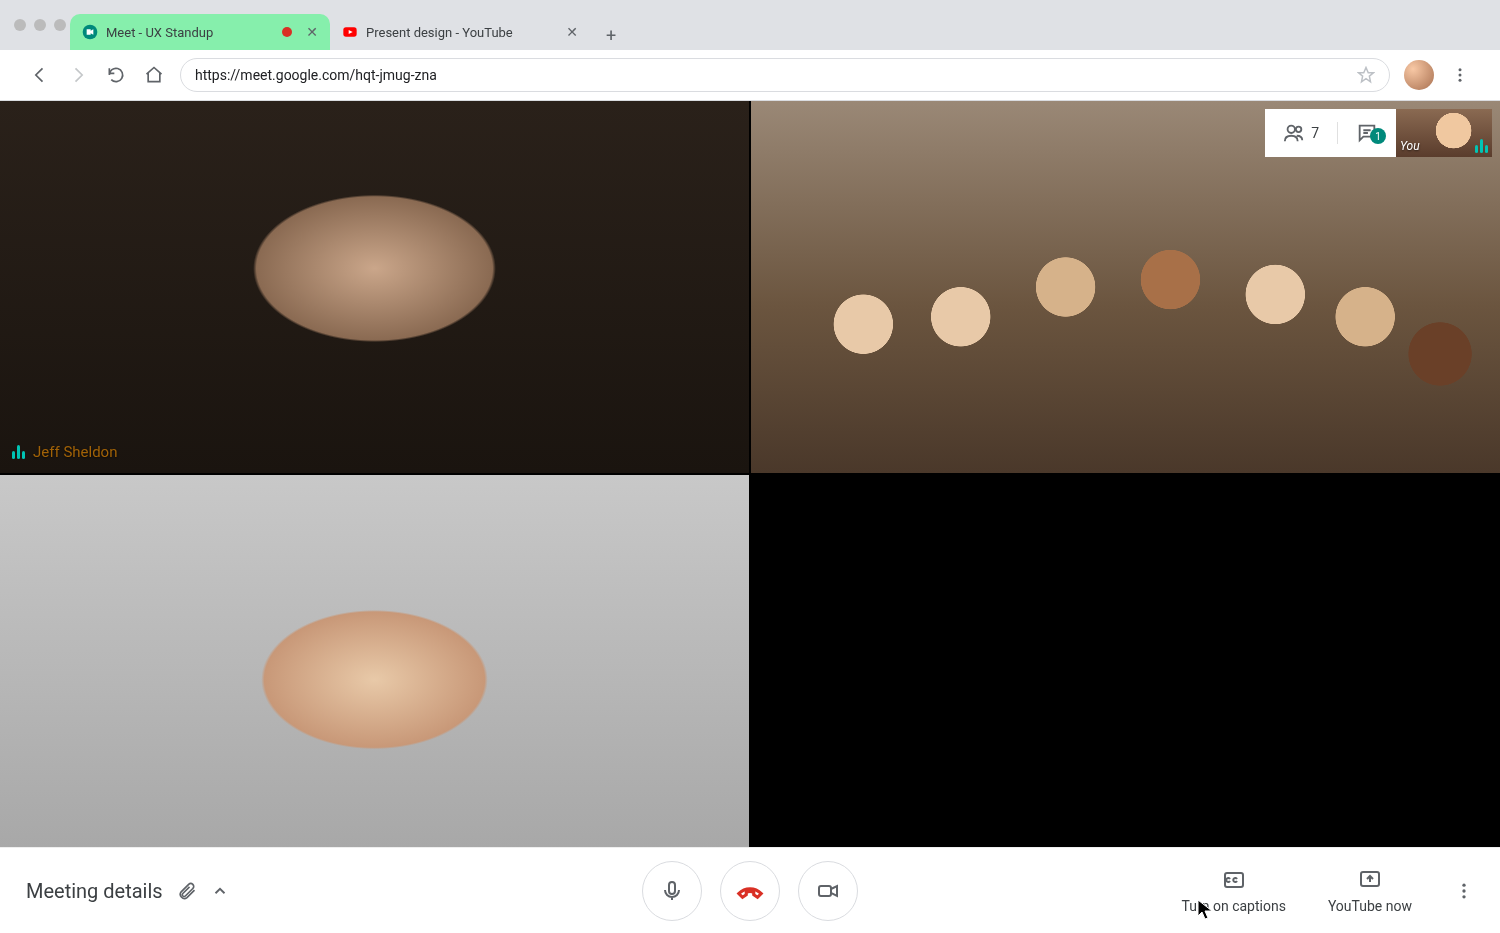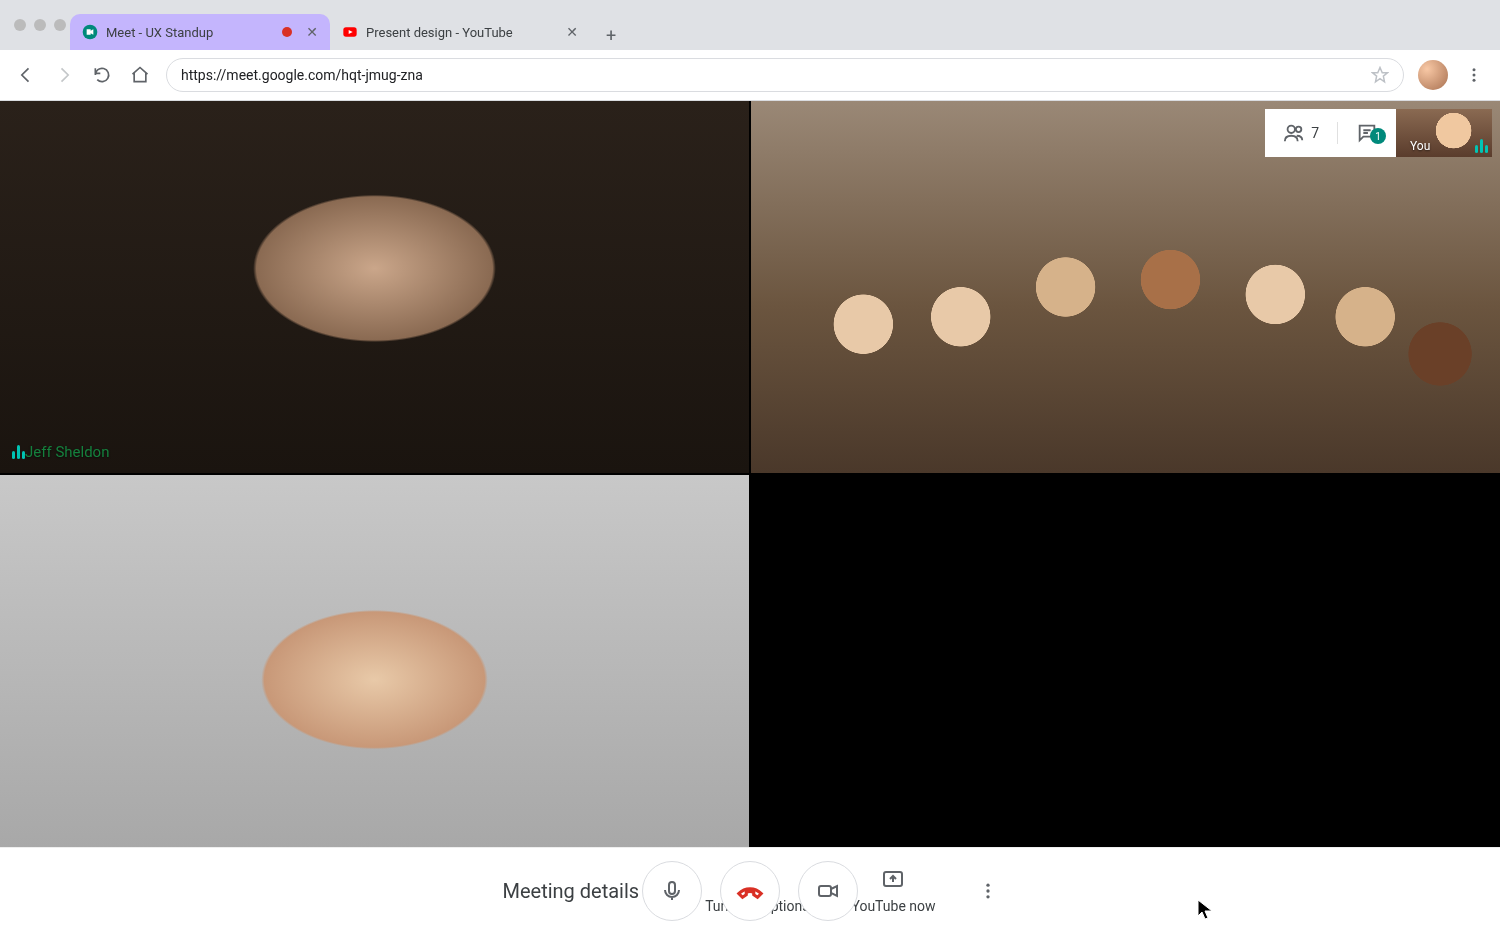--- a/index.html
+++ b/index.html
@@ -4,40 +4,40 @@
 <style>
 * { box-sizing: border-box; margin: 0; padding: 0; font-family: -apple-system, BlinkMacSystemFont, "Segoe UI", Roboto, Arial, sans-serif; }
 body { width: 1500px; height: 933px; overflow: hidden; background: #fff; display: flex; flex-direction: column; }
 
 
 .chrome { background: #dfe1e5; display: flex; flex-direction: column; }
 .traffic { display: flex; align-items: center; gap: 8px; padding: 10px 14px 0 14px; height: 40px; }
 .dot { width: 12px; height: 12px; border-radius: 50%; background: #bbb; }
 .tabs-row { display: flex; align-items: flex-end; margin-left: 70px; margin-top: -30px; height: 40px; }
 .tab { display: flex; align-items: center; gap: 8px; padding: 0 12px; height: 36px; min-width: 260px; border-radius: 10px 10px 0 0; font-size: 13px; color: #3c4043; position: relative; }
-.tab.active { background: #c4b5fd; }
+.tab.active { background: #86efac; }
 .tab .favicon { width: 16px; height: 16px; display:inline-flex; align-items:center; justify-content:center; }
 .tab .title { flex: 1; white-space: nowrap; overflow: hidden; text-overflow: ellipsis; }
 .tab .close { color:#5f6368; font-size:14px; cursor:pointer; }
 .tab .rec { width:10px; height:10px; border-radius:50%; background:#d93025; margin-right:6px; }
 .newtab { width: 30px; height: 30px; display:flex; align-items:center; justify-content:center; color:#5f6368; font-size:18px; cursor:pointer; margin-left:6px; }
 
-.addr-row { background:#fff; display:flex; align-items:center; gap:14px; padding:8px 14px; border-bottom:1px solid #dadce0; }
+.addr-row { background:#fff; display:flex; align-items:center; gap:14px; padding:8px 28px; border-bottom:1px solid #dadce0; }
 .nav-btn { width:24px; height:24px; display:flex; align-items:center; justify-content:center; color:#5f6368; cursor:pointer; }
 .nav-btn.disabled { color:#c4c7c9; cursor:default; }
 .omnibox { flex:1; display:flex; align-items:center; height:34px; border:1px solid #dadce0; border-radius:17px; padding:0 14px; font-size:14px; color:#202124; background:#fff; }
 .omnibox .url { flex:1; }
 .omnibox .star { color:#bdc1c6; }
 .avatar { width:30px; height:30px; border-radius:50%; background: radial-gradient(circle at 30% 30%, #f8c8a5, #a87050); }
 
 
 .grid { flex:1; display:grid; grid-template-columns:1fr 1fr; grid-template-rows:1fr 1fr; gap:2px; background:#000; position:relative; }
 .tile { position:relative; overflow:hidden; }
 .tile .photo { position:absolute; inset:0; }
-.tile .label { position:absolute; left:12px; bottom:12px; display:flex; align-items:center; gap:0; color:#15803d; font-size:15px; text-shadow:0 1px 2px rgba(0,0,0,.6);text-align:right; }
+.tile .label { position:absolute; left:12px; bottom:12px; display:flex; align-items:center; gap:8px; color:#a16207; font-size:15px; text-shadow:0 1px 2px rgba(0,0,0,.6);text-align:right; }
 .speak-icon { display:inline-flex; gap:2px; align-items:flex-end; }
 .speak-icon span { width:3px; background:#00c4b4; border-radius:2px; }
 .speak-icon span:nth-child(1){ height:8px; } .speak-icon span:nth-child(2){ height:14px; } .speak-icon span:nth-child(3){ height:8px; }
 
 
 .p1 { background: radial-gradient(ellipse 45% 55% at 50% 45%, #caa68a 0%, #8a6a52 35%, transparent 36%), linear-gradient(#2a211a,#1a140f); }
 .p2 { background: radial-gradient(ellipse 40% 50% at 52% 40%, #a87048 0%, #6a4028 35%, transparent 36%), linear-gradient(180deg,#7a5a46 0%, #5a3c2c 60%, #2b2c4a 100%); }
 .p3 { background:
   radial-gradient(circle 30px at 15% 60%, #e8c9a8 98%, transparent 100%),
   radial-gradient(circle 30px at 28% 58%, #e8c9a8 98%, transparent 100%),
@@ -50,25 +50,25 @@
 .p4 { background: radial-gradient(ellipse 42% 52% at 50% 55%, #e8c9a8 0%, #c89878 35%, transparent 36%), linear-gradient(#c8c8c8,#a8a8a8); }
 
 
 .overlay { position:absolute; top:8px; right:8px; display:flex; align-items:stretch; height:48px; }
 .overlay .pill { background:#fff; display:flex; align-items:center; }
 .overlay .seg { padding:0 18px; display:flex; align-items:center; gap:6px; color:#5f6368; cursor:pointer; position:relative; }
 .overlay .seg + .seg { border-left:1px solid #e0e0e0; }
 .overlay .count { font-size:14px; color:#3c4043; }
 .badge { position:absolute; top:6px; right:10px; width:16px; height:16px; border-radius:50%; background:#00897b; color:#fff; font-size:10px; display:flex; align-items:center; justify-content:center; }
 .self { width:96px; background: radial-gradient(circle 18px at 60% 45%, #f0c8a0 98%, transparent 100%), linear-gradient(#8a6a52,#5a3c2c); position:relative; color:#fff; font-size:12px; }
-.self .you { position:absolute; left:14px; bottom:4px; text-shadow:0 1px 2px rgba(0,0,0,.6); }
+.self .you { position:absolute; left:4px; bottom:4px; text-shadow:0 1px 2px rgba(0,0,0,.6);font-style:italic; }
 .self .mini-speak { position:absolute; right:4px; bottom:4px; }
 
 
-.bar { height:86px; background:#fff; display:flex; align-items:center; justify-content:center; padding:0 26px; border-top:1px solid #eee; position:relative; }
+.bar { height:86px; background:#fff; display:flex; align-items:center; justify-content:space-between; padding:0 26px; border-top:1px solid #eee; position:relative; }
 .leftgrp { display:flex; align-items:center; gap:14px; color:#3c4043; font-size:20px; }
 .leftgrp .attach { color:#5f6368; }
 .leftgrp .chev { color:#5f6368; }
 .centergrp { position:absolute; left:50%; transform:translateX(-50%); display:flex; gap:18px; }
 .circ { width:60px; height:60px; border-radius:50%; border:1px solid #dadce0; background:#fff; display:flex; align-items:center; justify-content:center; color:#5f6368; cursor:pointer; }
 .circ.hang { color:#d93025; }
 .rightgrp { display:flex; align-items:center; gap:42px; }
 .action { display:flex; flex-direction:column; align-items:center; gap:6px; color:#3c4043; font-size:14px; cursor:pointer; }
 .action .ic { color:#5f6368; width:24px; height:24px; display:flex; align-items:center; justify-content:center; }
 .more { color:#5f6368; cursor:pointer; }

